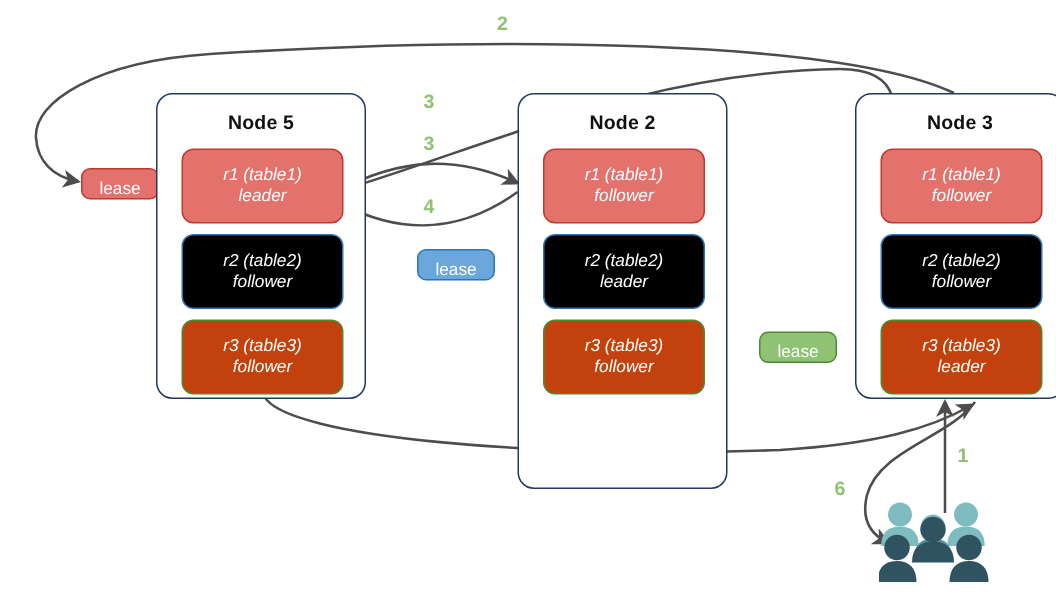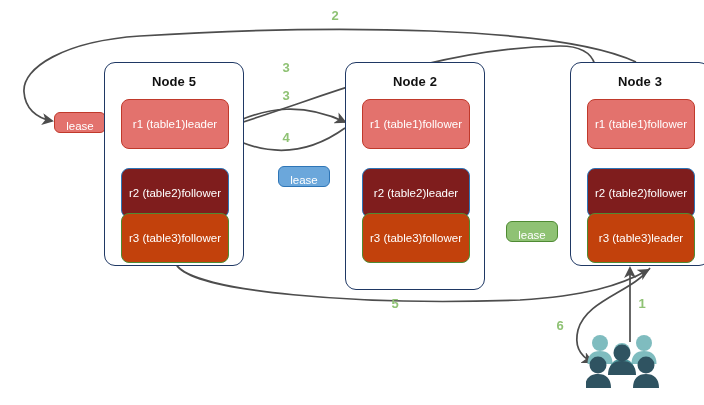--- a/index.html
+++ b/index.html
@@ -44,30 +44,31 @@
     letter-spacing: 0.1px;
   }
   .replica {
     position: absolute;
     box-sizing: border-box;
     left: 16px;
     width: 108px;
     height: 50px;
     border-radius: 8px;
     display: flex;
-    flex-direction: row;
+    flex-direction: column;
     align-items: center;
     justify-content: center;
     color: #ffffff;
     font-size: 11.5px;
     line-height: 14px;
+    font-style: italic;
   }
   .replica .l1, .replica .l2 { display: block; }
   .rep-red   { background: #e3726d; border: 1.6px solid #c0392b; }
-  .rep-blue  { background: #7f1d1d; border: 1.6px solid #2e75b6; margin-top: 12px; }
+  .rep-blue  { background: #000000; border: 1.6px solid #2e75b6; }
   .rep-green { background: #c2410c; border: 1.6px solid #4f8a33; }
   .lease {
     position: absolute;
     box-sizing: border-box;
     border-radius: 6px;
     display: flex;
     align-items: flex-end;
     justify-content: center;
     color: #ffffff;
     font-size: 11.5px;
@@ -147,21 +148,21 @@
     <div class="replica rep-blue" style="top:93px;">
       <span class="l1">r2 (table2)</span>
       <span class="l2">follower</span>
     </div>
     <div class="replica rep-green" style="top:150px;">
       <span class="l1">r3 (table3)</span>
       <span class="l2">follower</span>
     </div>
   </div>
 
-  <div class="node-box" style="left:345px; top:62px; width:140px; height:228px;">
+  <div class="node-box" style="left:345px; top:62px; width:140px; height:264px;">
     <div class="node-title">Node 2</div>
     <div class="replica rep-red" style="top:36px;">
       <span class="l1">r1 (table1)</span>
       <span class="l2">follower</span>
     </div>
     <div class="replica rep-blue" style="top:93px;">
       <span class="l1">r2 (table2)</span>
       <span class="l2">leader</span>
     </div>
     <div class="replica rep-green" style="top:150px;">

